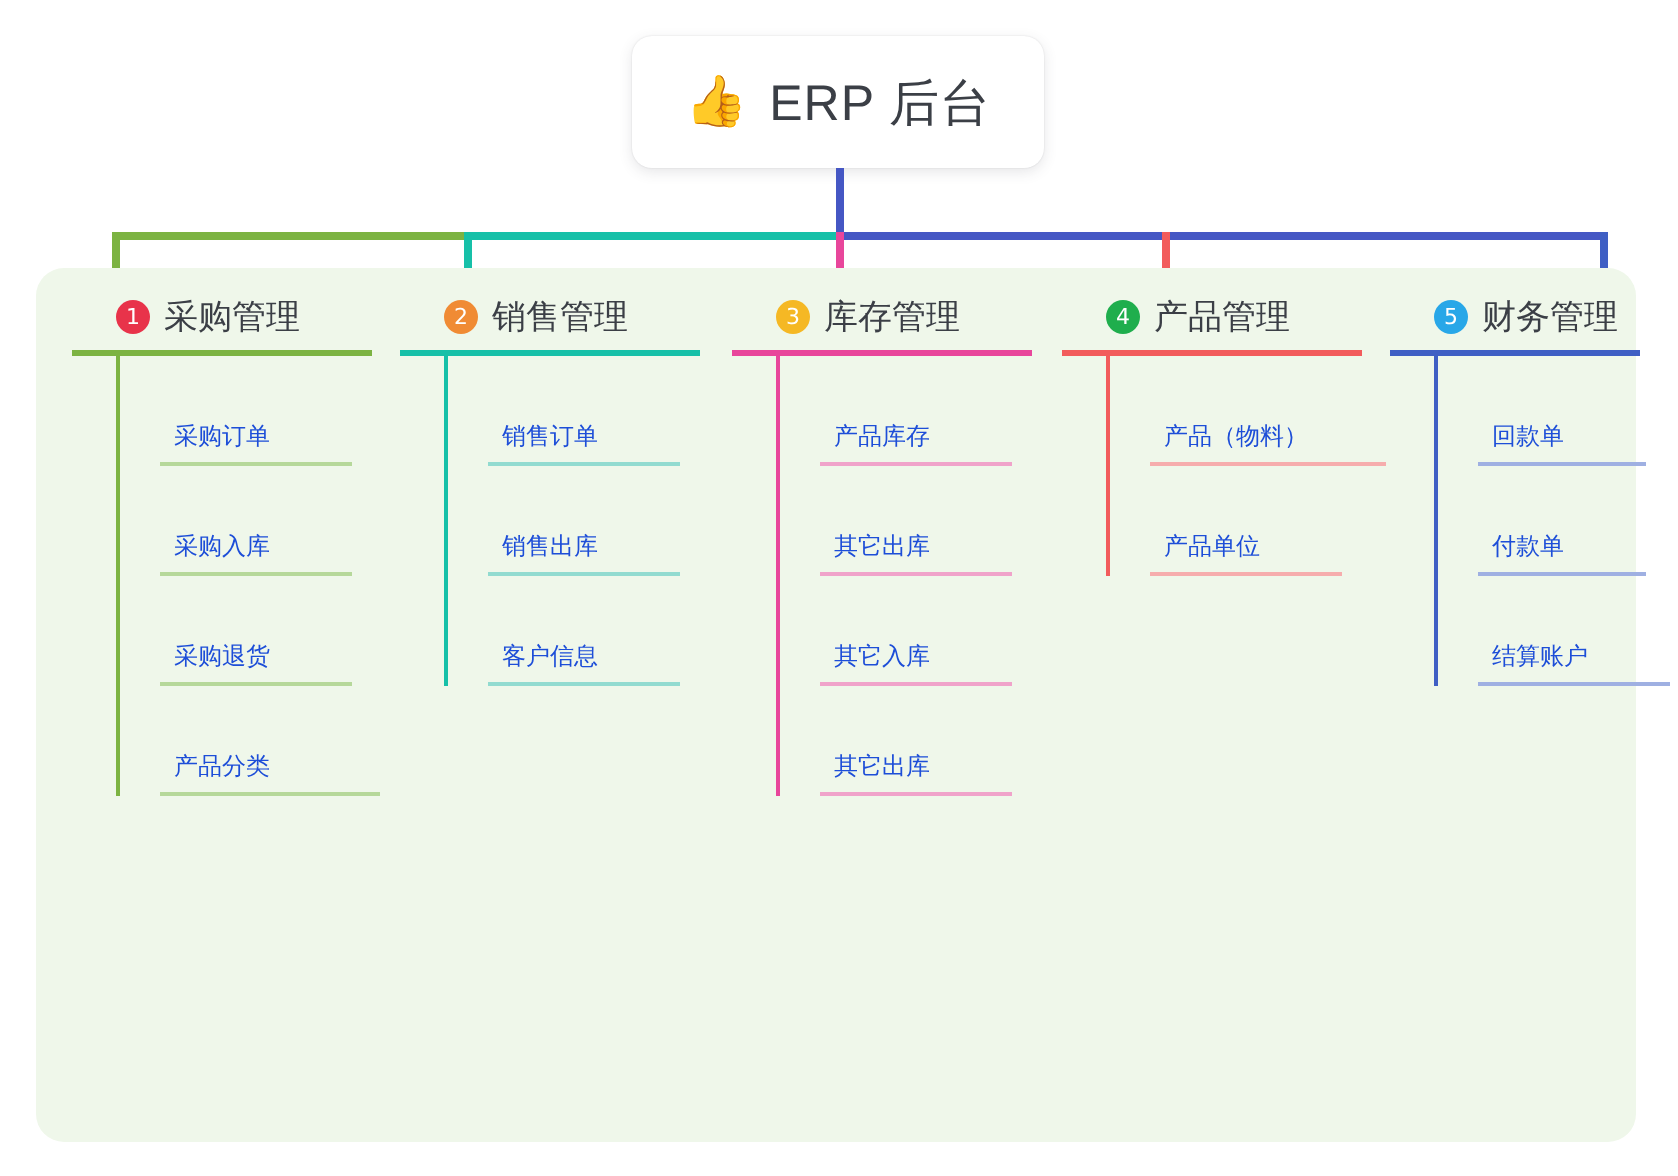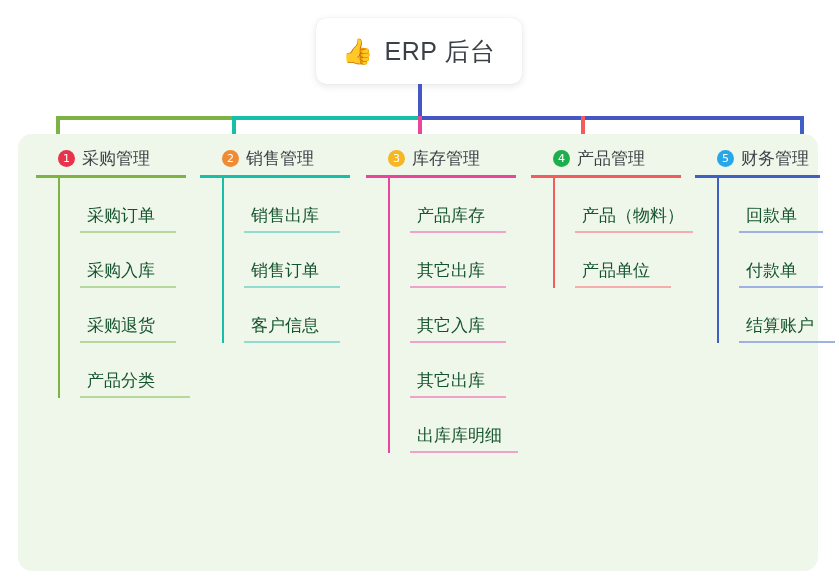--- a/index.html
+++ b/index.html
@@ -129,22 +129,22 @@
   }
   .leaf {
     position: relative;
     height: 55px;
     box-sizing: border-box;
     display: flex;
     align-items: flex-end;
     padding-bottom: 6px;
   }
   .leaf-label {
-    font-size: 17px;
-    color: #14532d;
+    font-size: 12px;
+    color: #1d4ed8;
     white-space: nowrap;
     padding-left: 7px;
     margin-top: 20px;
   }
   .leaf-rule {
     position: absolute;
     left: 0;
     bottom: 0;
     height: 2px;
   }
@@ -202,28 +202,28 @@
       </div>
       <div class="column" style="left: 200px; width: 150px;">
         <div class="col-head">
           <span class="badge" style="background: rgb(240, 139, 52);">2</span>
           <span class="col-title">销售管理</span>
         </div>
         <div class="col-rule" style="background: rgb(22, 192, 168); width: 150px;"></div>
         <div class="children">
           <div class="spine" style="background: rgb(22, 192, 168);"></div>
           <div class="leaf">
+            <span class="leaf-label">销售订单</span>
+            <div class="leaf-rule" style="background: rgb(146, 219, 208); width: 96px;"></div>
+          </div>
+          <div class="leaf">
             <span class="leaf-label">销售出库</span>
             <div class="leaf-rule" style="background: rgb(146, 219, 208); width: 96px;"></div>
           </div>
           <div class="leaf">
-            <span class="leaf-label">销售订单</span>
-            <div class="leaf-rule" style="background: rgb(146, 219, 208); width: 96px;"></div>
-          </div>
-          <div class="leaf">
             <span class="leaf-label">客户信息</span>
             <div class="leaf-rule" style="background: rgb(146, 219, 208); width: 96px;"></div>
           </div>
         </div>
       </div>
       <div class="column" style="left: 366px; width: 150px;">
         <div class="col-head">
           <span class="badge" style="background: rgb(245, 184, 36);">3</span>
           <span class="col-title">库存管理</span>
         </div>
@@ -239,24 +239,20 @@
             <div class="leaf-rule" style="background: rgb(240, 163, 202); width: 96px;"></div>
           </div>
           <div class="leaf">
             <span class="leaf-label">其它入库</span>
             <div class="leaf-rule" style="background: rgb(240, 163, 202); width: 96px;"></div>
           </div>
           <div class="leaf">
             <span class="leaf-label">其它出库</span>
             <div class="leaf-rule" style="background: rgb(240, 163, 202); width: 96px;"></div>
           </div>
-          <div class="leaf">
-            <span class="leaf-label">出库库明细</span>
-            <div class="leaf-rule" style="background: rgb(240, 163, 202); width: 108px;"></div>
-          </div>
         </div>
       </div>
       <div class="column" style="left: 531px; width: 150px;">
         <div class="col-head">
           <span class="badge" style="background: rgb(31, 174, 77);">4</span>
           <span class="col-title">产品管理</span>
         </div>
         <div class="col-rule" style="background: rgb(242, 92, 92); width: 150px;"></div>
         <div class="children">
           <div class="spine" style="background: rgb(242, 92, 92);"></div>

